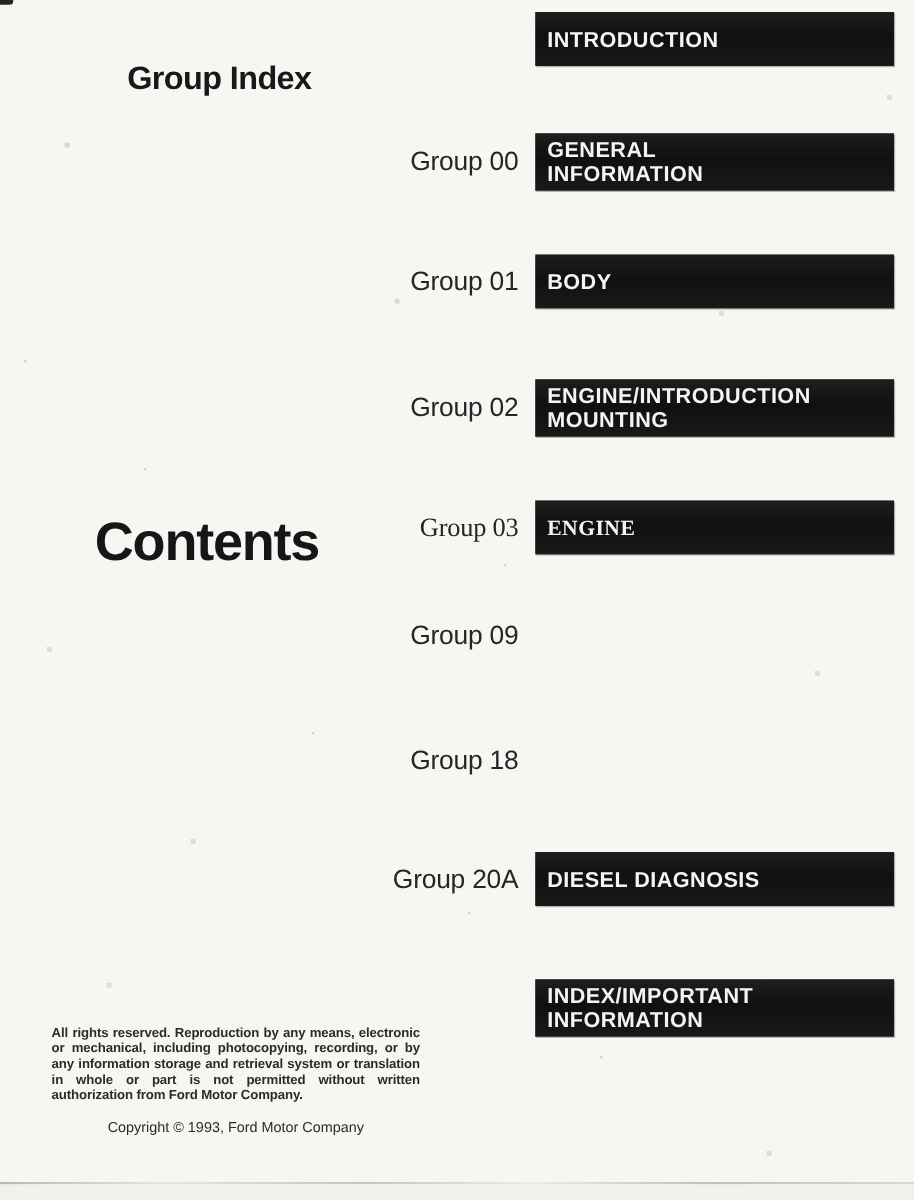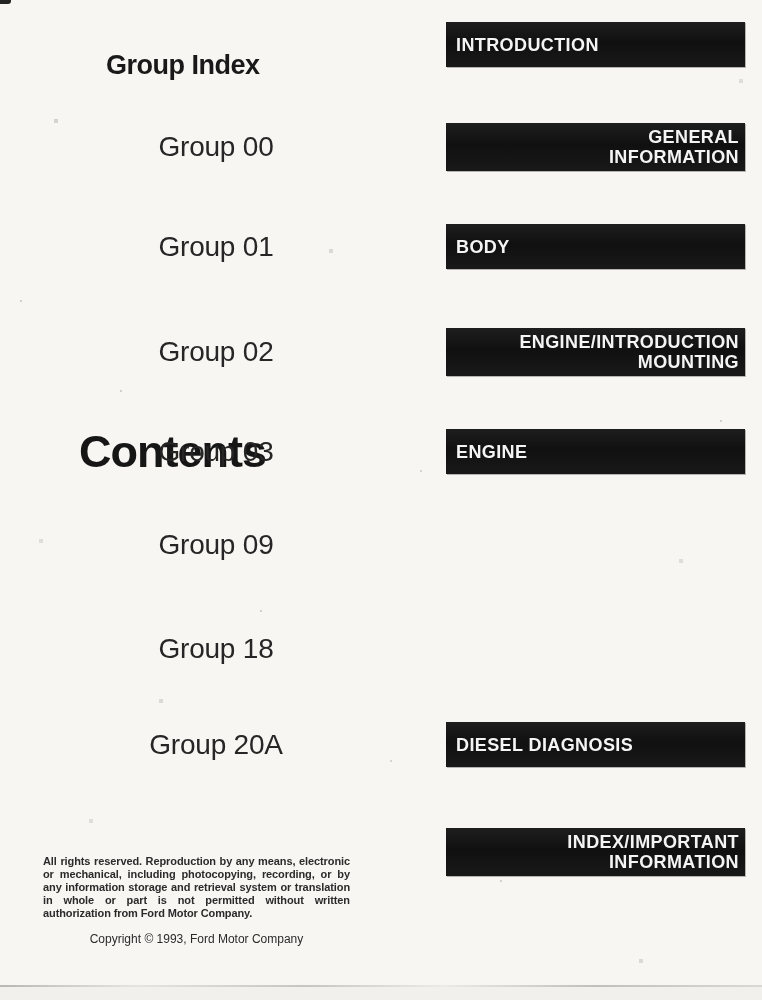--- a/index.html
+++ b/index.html
@@ -64,63 +64,63 @@
     width: 255px;
     text-align: center;
     font-size: 45px;
     line-height: 51px;
     font-weight: bold;
     letter-spacing: -1px;
     color: #161616;
   }
   .toc-list {
     position: absolute;
-    top: 12px; left: 0;
+    top: 0; left: 0;
     width: 762px;
     height: 808px;
   }
   .toc-row {
     position: absolute;
     left: 0;
     width: 762px;
     display: flex;
     align-items: center;
   }
   .toc-row:nth-of-type(1)  { top: 10px;  }
   .toc-row:nth-of-type(2)  { top: 111px; }
   .toc-row:nth-of-type(3)  { top: 212px; }
   .toc-row:nth-of-type(4)  { top: 316px; }
-  .toc-row:nth-of-type(5)  { top: 417px; }
+  .toc-row:nth-of-type(5)  { top: 417px; font-family: Liberation Serif, serif; }
   .toc-row:nth-of-type(6)  { top: 517px; }
   .toc-row:nth-of-type(7)  { top: 621px; }
   .toc-row:nth-of-type(8)  { top: 710px; }
   .toc-row:nth-of-type(9)  { top: 816px; }
   .toc-row:nth-of-type(10) { top: 912px; }
   .group-label {
     width: 446px;
     box-sizing: border-box;
     padding-right: 14px;
-    text-align: center;
-    font-size: 28px;
+    text-align: right;
+    font-size: 22px;
     letter-spacing: -0.2px;
     color: #262626;
     white-space: nowrap;
   }
   .toc-bar {
     width: 299px;
     box-sizing: border-box;
     min-height: 45px;
     padding: 3px 6px 3px 10px;
     background: linear-gradient(180deg, #1e1e1e, #101010 45%, #191919);
     display: flex;
     flex-direction: column;
     justify-content: center;
     box-shadow: 1px 1px 0 rgba(60,58,52,.35);
   }
-  .toc-bar.two-line { min-height: 48px; align-items: flex-end; }
+  .toc-bar.two-line { min-height: 48px; }
   .bar-line {
     color: #f4f4f4;
     font-size: 18px;
     font-weight: bold;
     letter-spacing: 0.4px;
     line-height: 20px;
     white-space: nowrap;
   }
   .rights-notice {
     position: absolute;

